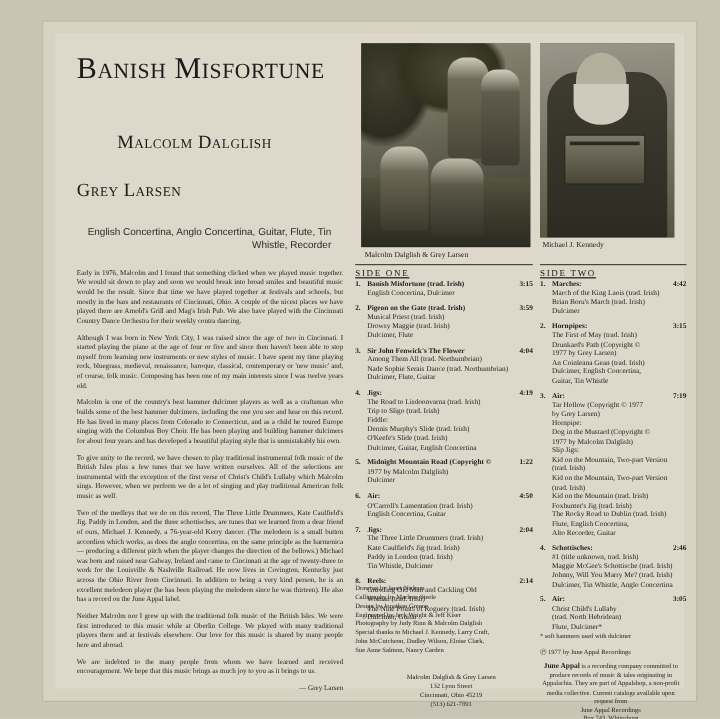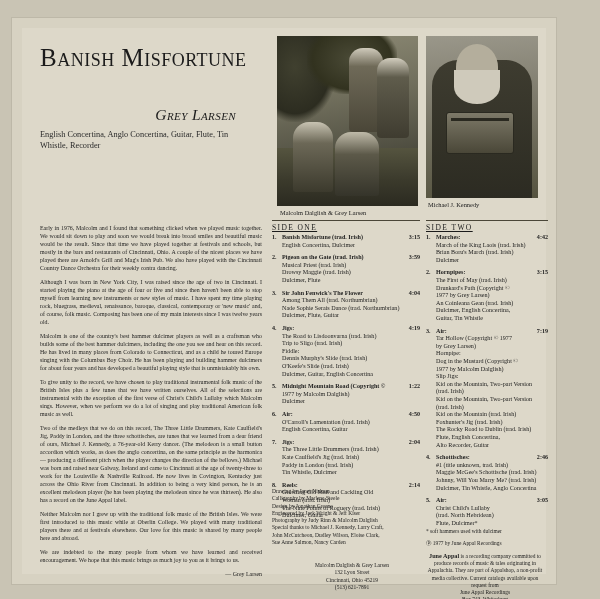--- a/index.html
+++ b/index.html
@@ -5,21 +5,21 @@
   html,body{margin:0;padding:0;}
   body{
     width:600px;height:599px;
     background:#c9c4b4;
     font-family:"Liberation Sans", sans-serif;
     overflow:hidden;
     position:relative;
   }
   .sleeve{
     position:absolute;
-    left:12px;top:18px;
+    left:36px;top:18px;
     width:544px;height:566px;
     background:#d7d2c2;
     box-shadow:0 0 0 1px #bdb8a8;
   }
   .inner{
     position:absolute;
     left:10px;top:10px;right:10px;bottom:10px;
     background:#ddd8c9;
   }
 
@@ -50,37 +50,36 @@
   }
   .artist1-role{
     font-family:"Liberation Serif", serif;
     font-size:8.6px;
     color:#2a2a2a;
     text-align:center;
     width:196px;
     margin-top:2px;
   }
   .artist2{
-    margin-top:34px;
+    margin-top:22px;
     font-family:"Liberation Serif", serif;
     font-size:15.5px;
     color:#1b1b1b;
     font-variant:small-caps;
     letter-spacing:.4px;
-    text-align:right;
+    text-align:left;
     width:196px;
-    font-style:italic;
   }
   .artist2-role{
-    font-family:Liberation Serif, serif;
+    font-family:Liberation Sans, sans-serif;
     font-size:8.3px;
     color:#2a2a2a;
-    text-align:left;
+    text-align:right;
     width:212px;
-    margin-top:5px;
+    margin-top:20px;
     line-height:11px;
   }
 
   
   .photo{
     position:absolute;
     background:#6d6a5c;
     overflow:hidden;
   }
   .photo-a{left:255px;top:8px;width:141px;height:170px;}
@@ -209,20 +208,21 @@
 </style>
 </head>
 <body>
 
 <div class="sleeve">
  <div class="inner">
 
   <div class="top">
     <div class="title-block">
       <div class="album-title">Banish Misfortune</div>
+      <div class="artist1">Malcolm Dalglish</div>
       <div class="artist2">Grey Larsen</div>
       <div class="artist2-role">English Concertina, Anglo Concertina, Guitar, Flute, Tin Whistle, Recorder</div>
     </div>
 
     <div class="photo photo-a">
       <div class="pa-sky"></div>
       <div class="pa-tree"></div>
       <div class="pa-tree2"></div>
       <div class="pa-fig1"></div>
       <div class="pa-fig2"></div>

